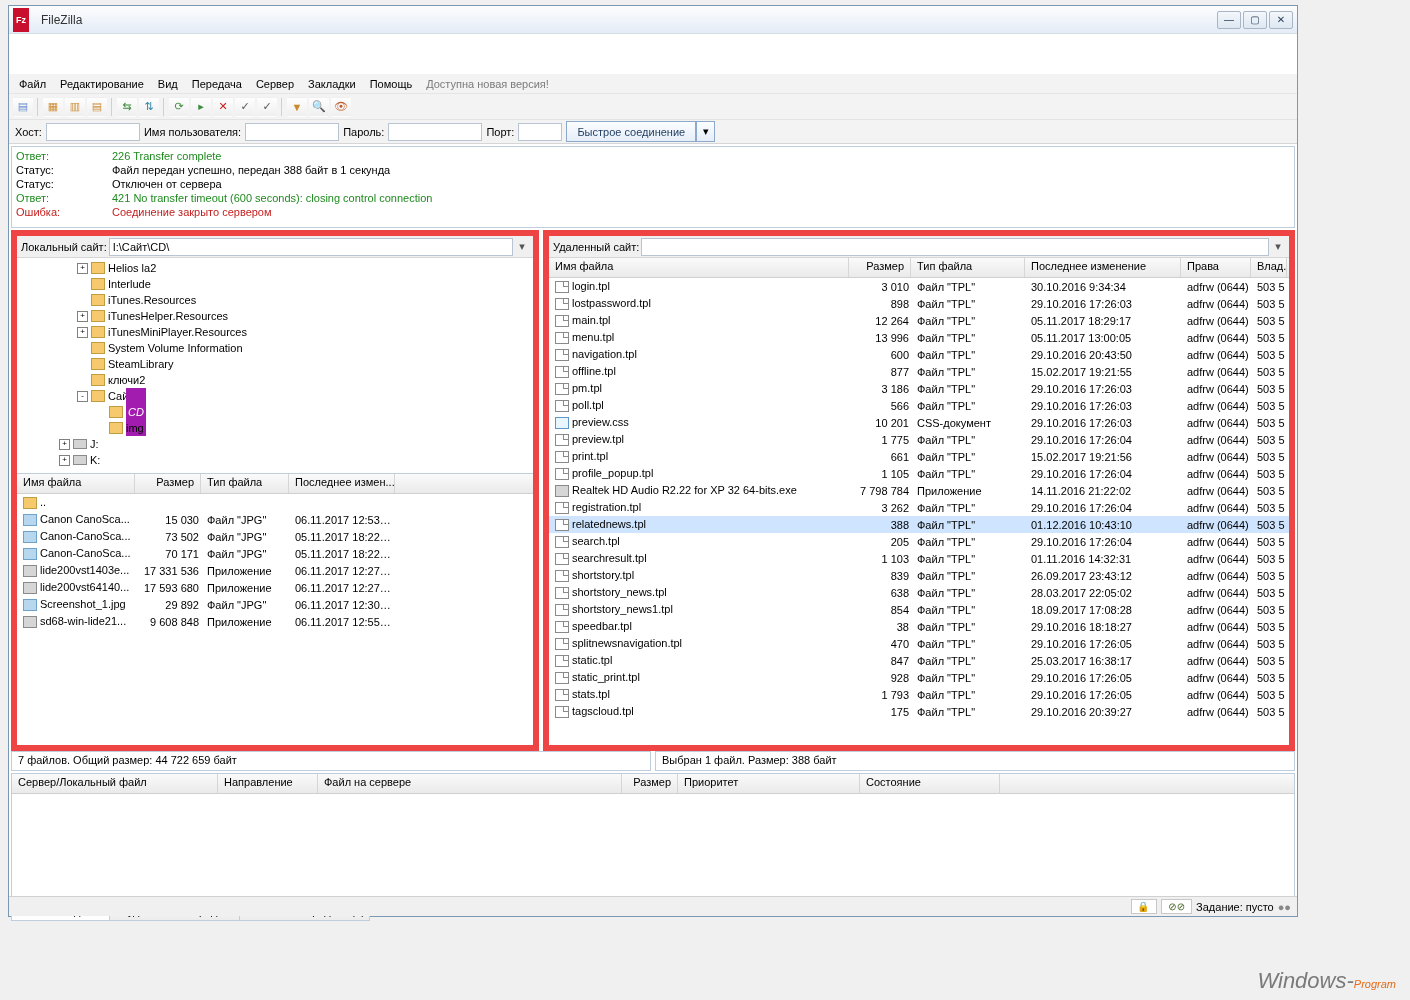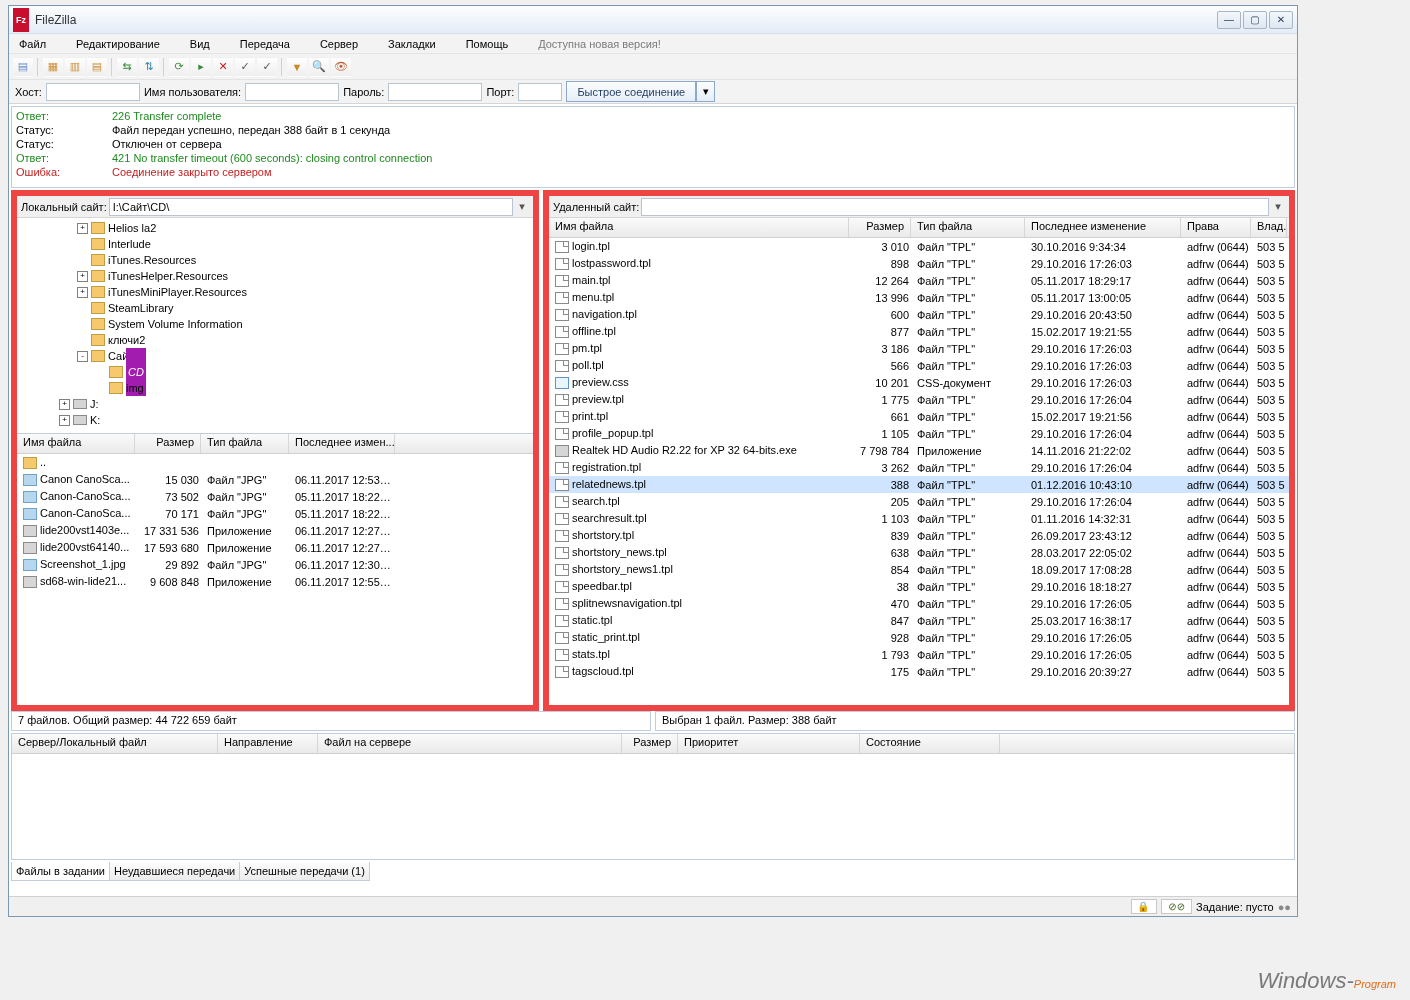--- a/index.html
+++ b/index.html
@@ -1,23 +1,23 @@
 <!DOCTYPE html>
 <html><head>
 <meta charset="utf-8">
 <style>
 * { box-sizing: border-box; margin: 0; padding: 0; font-family: "Segoe UI", Tahoma, sans-serif; font-size: 11px; }
 body { background: #f0f0f0; width: 1410px; height: 1000px; overflow: hidden; position: relative; }
 .window { position: absolute; top: 5px; left: 8px; width: 1290px; height: 912px; background: #ffffff; border: 1px solid #7a98b1; }
 .titlebar { height: 28px; background: linear-gradient(#fdfdfe, #e4ecf7); border-bottom: 1px solid #d6dee6; display: flex; align-items: center; padding: 0 4px; }
-.app-icon { width: 16px; height: 24px; background: #c8102e; color: #fff; font-weight: bold; font-size: 9px; display: inline-flex; align-items: center; justify-content: center; margin-right: 6px; }
+.app-icon { width: 16px; height: 24px; background: #c8102e; color: #fff; font-weight: bold; font-size: 9px; display: inline-flex; align-items: center; justify-content: center; margin-right: 12px; }
 .title-text { flex: 1; font-size: 12px; color: #333; }
 .win-btns { display: flex; gap: 2px; }
 .wbtn { width: 24px; height: 18px; border: 1px solid #a7b5c5; background: linear-gradient(#f4f7fb, #dde7f3); display: flex; align-items: center; justify-content: center; font-size: 10px; color: #2b3d53; border-radius: 2px; cursor: pointer; }
-.menubar { height: 20px; background: #f3f3f3; display: flex; align-items: center; padding: 0 4px; gap: 18px; border-bottom: 1px solid #e5e5e5; }
+.menubar { height: 20px; background: #f3f3f3; display: flex; align-items: center; padding: 0 4px; gap: 2px; border-bottom: 1px solid #e5e5e5; margin-top: 40px; }
 .menubar span { padding: 2px 6px; cursor: pointer; color: #000; }
 .menubar span.new-version { color: #7a7a7a; }
 .toolbar { height: 26px; background: #f3f3f3; border-bottom: 1px solid #e3e3e3; display: flex; align-items: center; padding: 0 4px; gap: 2px; }
 .tbtn { width: 20px; height: 20px; background: linear-gradient(#fefefe,#efefef); border: 1px solid transparent; display: inline-flex; align-items: center; justify-content: center; cursor: pointer; border-radius: 2px; }
 .tsep { width: 2px; height: 18px; border-left: 1px solid #d0d0d0; margin: 0 2px; }
 .quickbar { height: 24px; background: #f3f3f3; border-bottom: 1px solid #d6d6d6; display: flex; align-items: center; padding: 0 6px; gap: 4px; }
 .qlbl { color: #000; }
 .qinput { height: 18px; border: 1px solid #b8c4d2; background: #fff; padding: 0 3px; }
 .qbtn { height: 21px; padding: 0 10px; background: linear-gradient(#fbfdff,#e6eef9); border: 1px solid #8da9c9; cursor: pointer; color: #1e3b5e; }
 .qbtn-end { width: 19px; border-left:none; margin-left:-4px; background: linear-gradient(#fbfdff,#e6eef9); border:1px solid #8da9c9; height:21px; display:flex;align-items:center;justify-content:center;cursor:pointer; }
@@ -231,27 +231,27 @@
           <div class="tree-row">
             <span style="width:58px"></span>
             <span class="exp">+</span>
             <span class="fld"></span>
             <span class="label">iTunesMiniPlayer.Resources</span>
           </div>
           <div class="tree-row">
             <span style="width:58px"></span>
             <span class="noexp"></span>
             <span class="fld"></span>
+            <span class="label">System Volume Information</span>
+          </div>
+          <div class="tree-row">
+            <span style="width:58px"></span>
+            <span class="noexp"></span>
+            <span class="fld"></span>
             <span class="label">SteamLibrary</span>
-          </div>
-          <div class="tree-row">
-            <span style="width:58px"></span>
-            <span class="noexp"></span>
-            <span class="fld"></span>
-            <span class="label">System Volume Information</span>
           </div>
           <div class="tree-row">
             <span style="width:58px"></span>
             <span class="noexp"></span>
             <span class="fld"></span>
             <span class="label">ключи2</span>
           </div>
           <div class="tree-row">
             <span style="width:58px"></span>
             <span class="exp">-</span>

